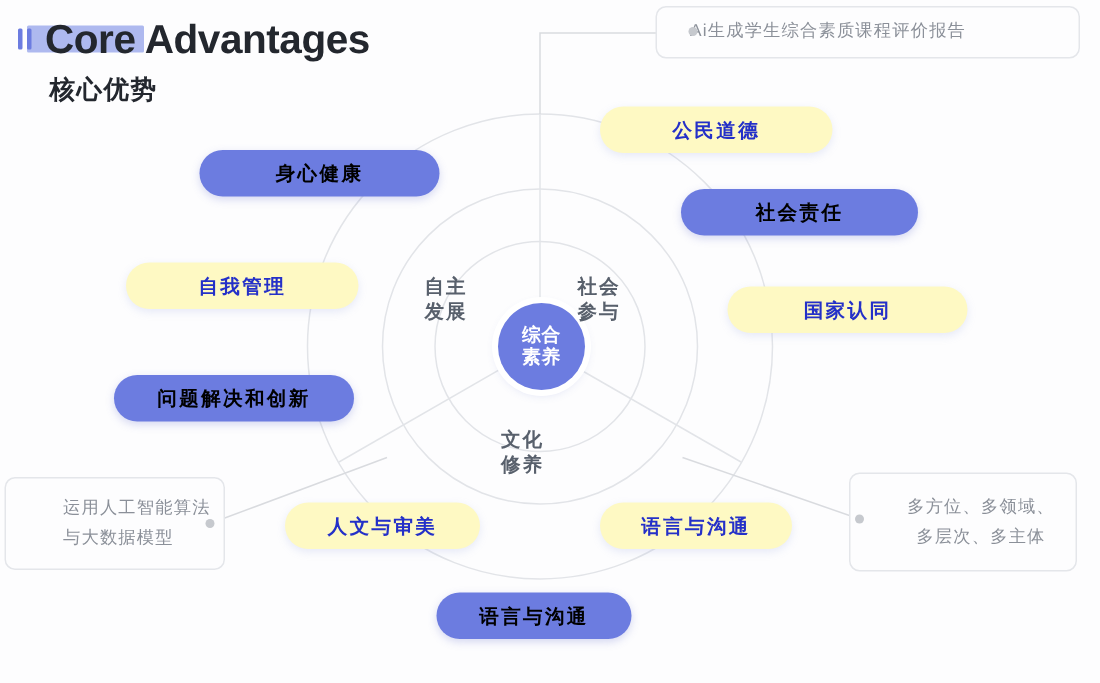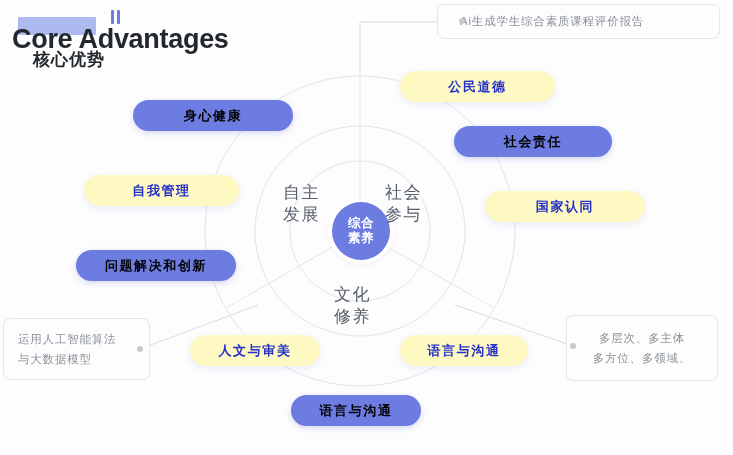--- a/index.html
+++ b/index.html
@@ -21,21 +21,20 @@
 
   
   #header { position: absolute; left: 0; top: 0; width: 340px; height: 78px; }
 
   .title-row {
     position: absolute;
     left: 12px; top: 10px;
     display: flex;
     align-items: center;
     height: 32px;
-    flex-direction: column;
   }
   .title-bars { display: flex; gap: 3px; margin-right: 9px; align-items: center; }
   .title-bars i {
     display: block;
     width: 3px; height: 14px;
     background: #6c7ce0;
     border-radius: 1px;
   }
   .title-hl {
     position: absolute;
@@ -87,26 +86,27 @@
     font-size: 12.5px;
     font-weight: bold;
     line-height: 1.18;
     letter-spacing: 0.5px;
     text-align: center;
   }
 
   
   .sector-label {
     position: absolute;
-    font-size: 17px;
+    font-size: 13px;
     color: #58606c;
     line-height: 1.32;
     letter-spacing: 1.4px;
     text-align: center;
     white-space: nowrap;
+    font-weight: bold;
   }
   #sector-zizhu  { left: 283px; top: 182px; }
   #sector-shehui { left: 385px; top: 182px; }
   #sector-wenhua { left: 334px; top: 284px; }
 
   
   .pill {
     position: absolute;
     display: flex;
     align-items: center;
@@ -155,21 +155,21 @@
     line-height: 1.75;
     letter-spacing: 0.8px;
     display: flex;
     align-items: center;
     padding: 6px 14px;
     white-space: nowrap;
   }
   #note-top    { left: 437px; top:   4px; width: 283px; height: 35px; justify-content: flex-start; padding-left: 22px; }
   #note-left   { left:   3px; top: 318px; width: 147px; height: 62px; }
   #note-right  { left: 566px; top: 315px; width: 152px; height: 66px; justify-content: center; text-align: center; }
-  .note .l2 { display: block; }
+  .note .l2 { display: block; margin-left: 24px; }
 
   .dot {
     position: absolute;
     width: 6px; height: 6px;
     border-radius: 50%;
     background: #c6c9ce;
   }
   #dot-top   { left: 459px; top: 18px; }
   #dot-left  { left: 137px; top: 346px; }
   #dot-right { left: 570px; top: 343px; }
@@ -251,19 +251,19 @@
   <div class="note" id="note-left">
     <span>
       <span class="l2">运用人工智能算法</span>
       <span class="l2">与大数据模型</span>
     </span>
   </div>
   <span class="dot" id="dot-left"></span>
 
   <div class="note" id="note-right">
     <span>
+      <span class="l2">多方位、多领域、</span>
       <span class="l2">多层次、多主体</span>
-      <span class="l2">多方位、多领域、</span>
     </span>
   </div>
   <span class="dot" id="dot-right"></span>
 
 </div>
 
 </body></html>

